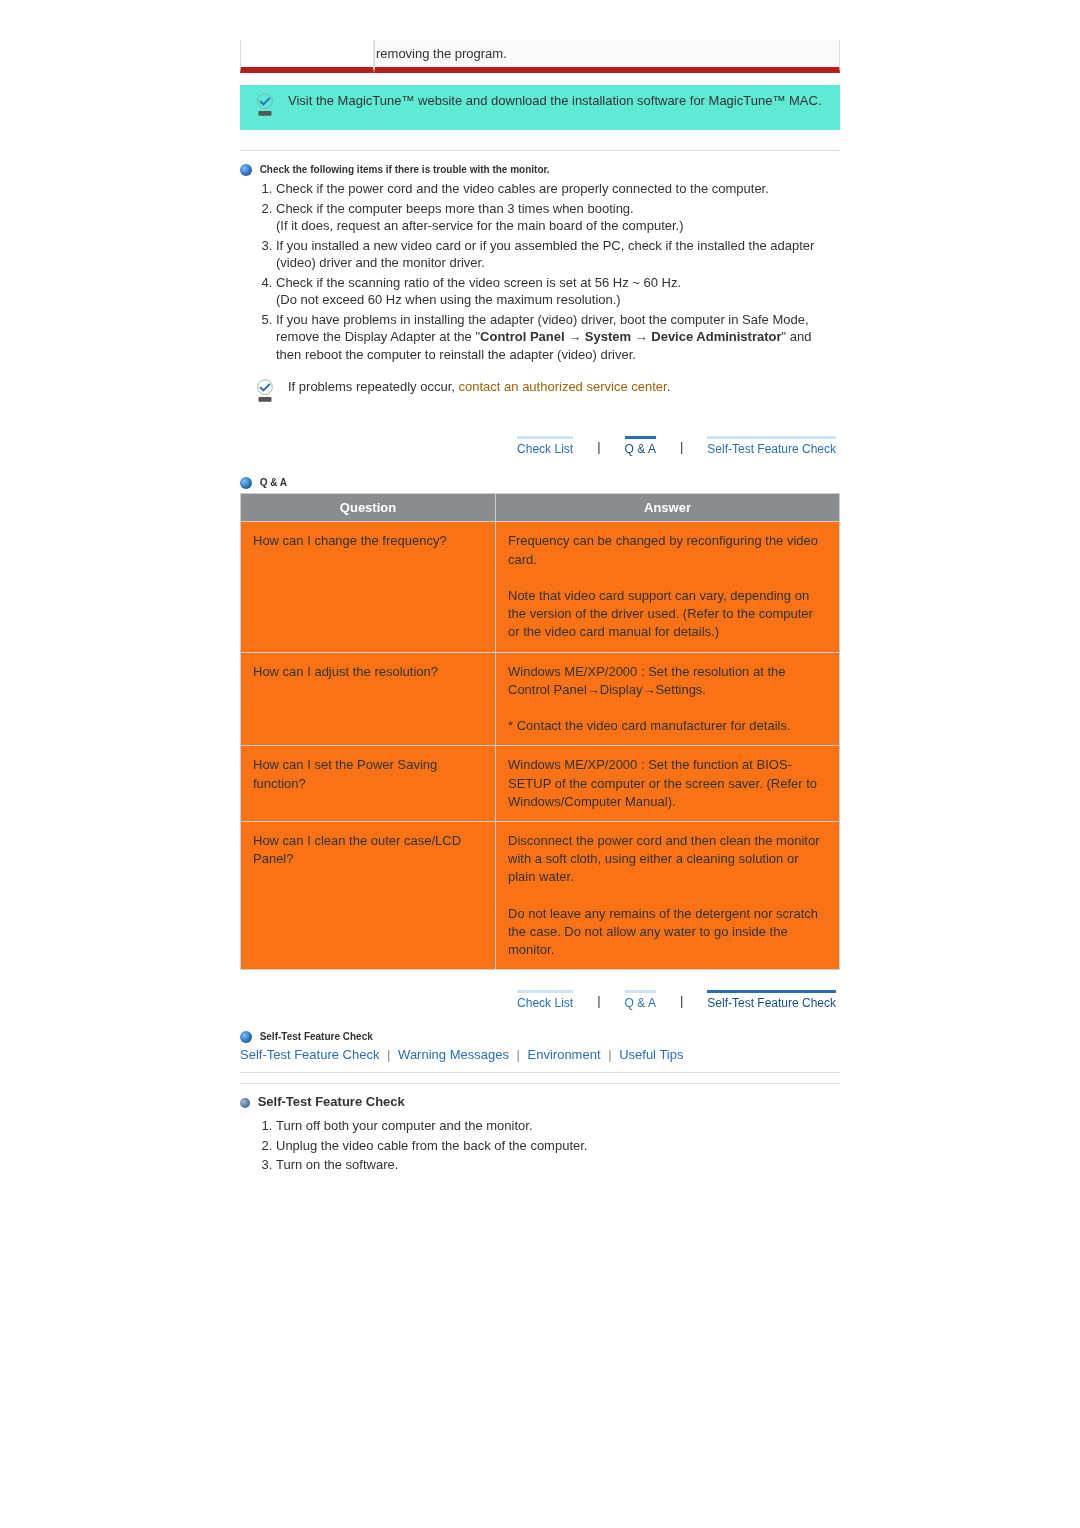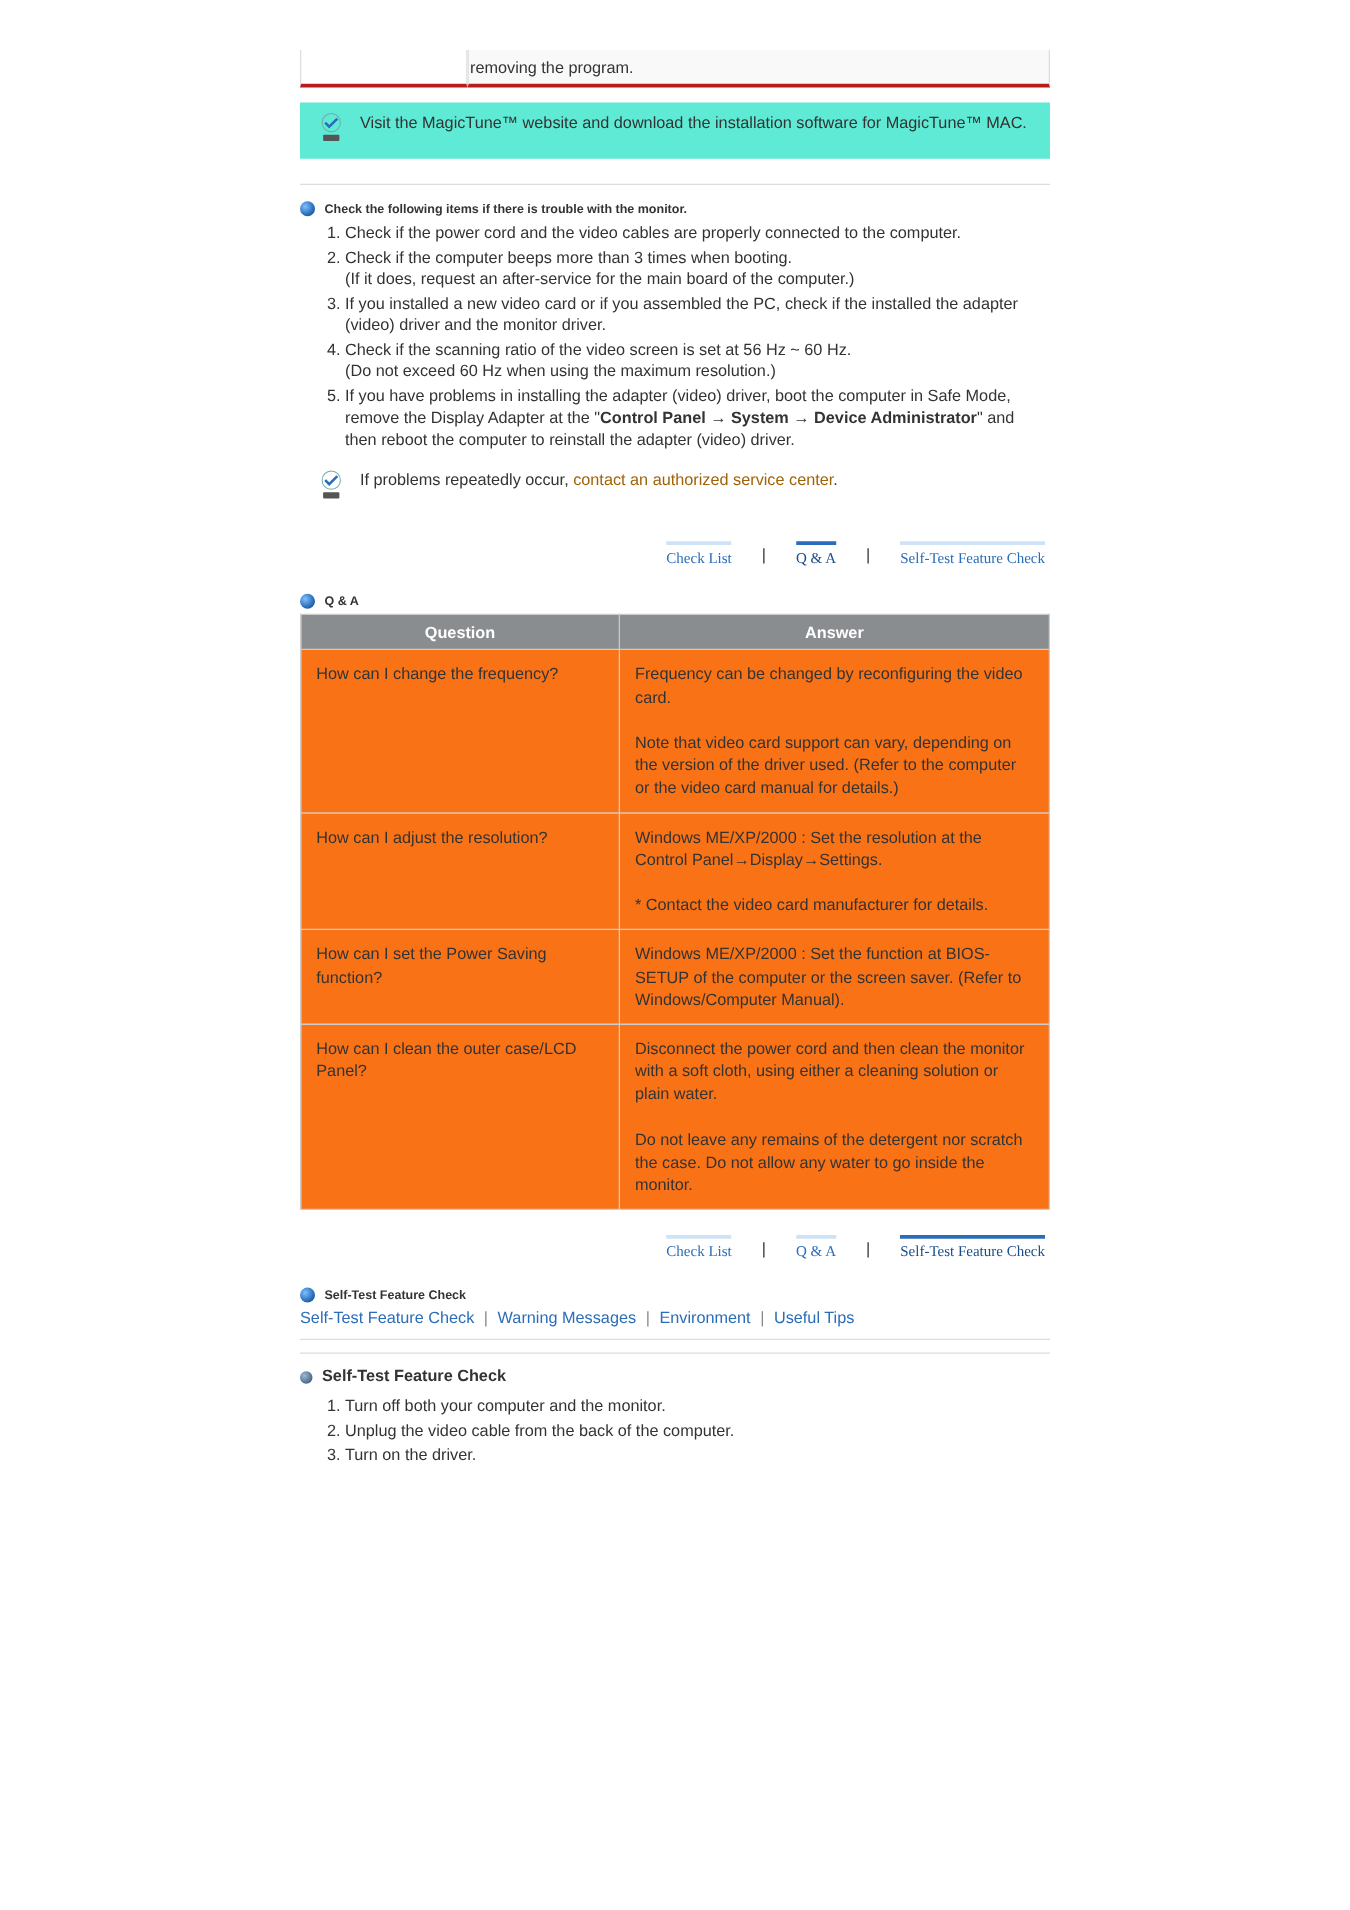--- a/index.html
+++ b/index.html
@@ -18,21 +18,21 @@
 }
 .note-table {
   width: 100%;
   border-collapse: separate;
   border-spacing: 0;
   margin-bottom: 12px;
 }
 .note-table td {
   border-left: 1px solid #ddd;
   border-right: 1px solid #ddd;
-  border-bottom: 3px solid #b91c1c;
+  border-bottom: 6px solid #b91c1c;
   padding: 6px 1px;
   background: #f9f9f9;
 }
 .note-table td.left-gap {
   width: 130px;
   background: #fff;
   border-right: 1px solid #ddd;
 }
 .info-row {
   display: flex;
@@ -82,21 +82,20 @@
   align-items: center;
   margin: 18px 0;
   gap: 20px;
 }
 .tab {
   display: flex;
   flex-direction: column;
   align-items: center;
   font-size: 12px;
   padding: 0 4px;
-  font-family: Liberation Serif, serif;
 }
 .tab .bar {
   width: 100%;
   height: 3px;
   margin-bottom: 3px;
 }
 .tab .bar.inactive { background: #cfe3f6; }
 .tab .bar.active { background: #2a6db8; }
 .tab .lbl { color: #2a6db8; white-space: nowrap; }
 .tab .lbl.active { color: #1a4d8a; font-weight: 500; }
@@ -294,17 +293,17 @@
     <hr class="sep">
 
     <div style="margin:8px 0">
       <span class="sub-bullet"></span>
       <b>Self-Test Feature Check</b>
     </div>
 
     <ol class="main-list">
       <li>Turn off both your computer and the monitor.</li>
       <li>Unplug the video cable from the back of the computer.</li>
-      <li>Turn on the driver.</li>
+      <li>Turn on the software.</li>
     </ol>
   </div>
 
 </div>
 
 </body></html>

